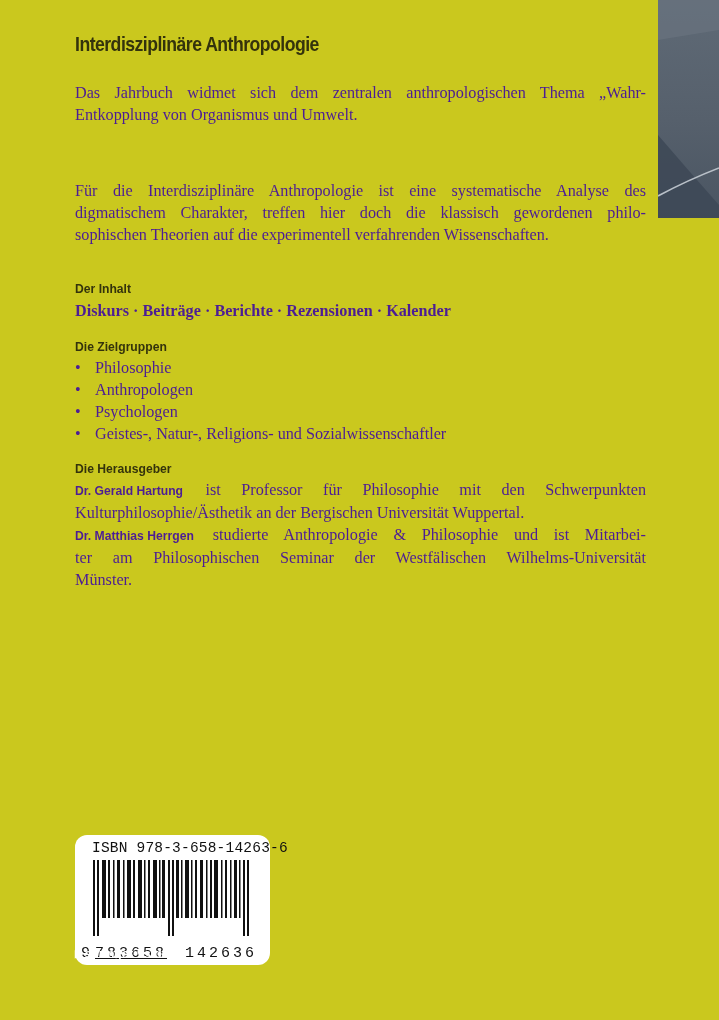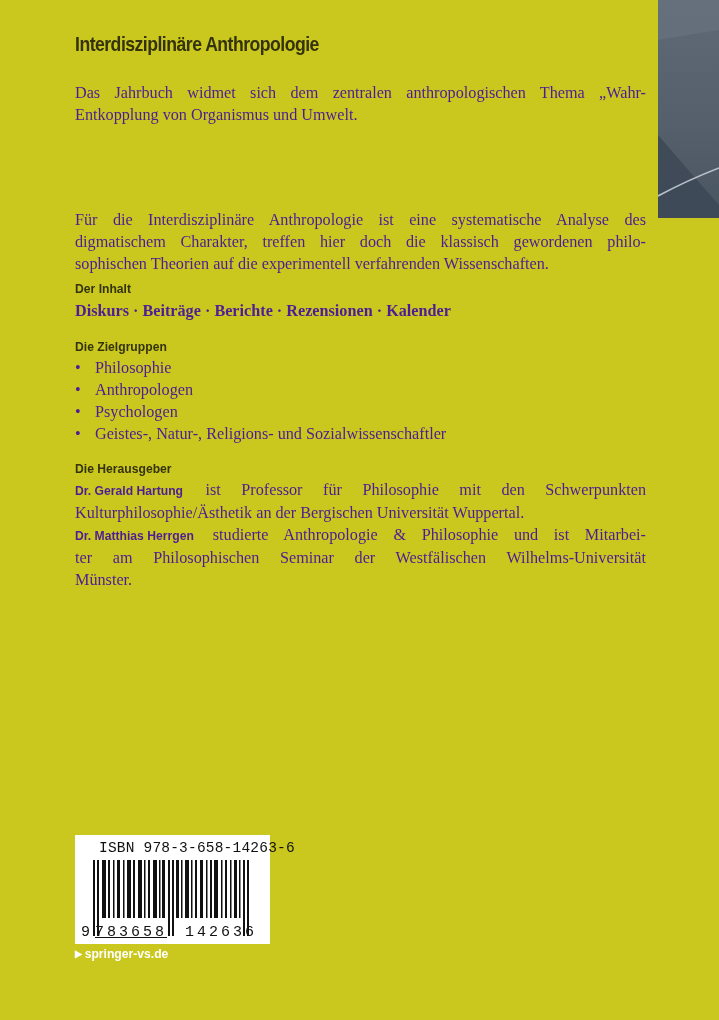--- a/index.html
+++ b/index.html
@@ -40,22 +40,22 @@
     }
     .bullets { position: absolute; left: 75px; top: 357px; margin: 0; padding: 0; list-style: none; }
     .bullets li { position: relative; padding-left: 20px; height: 22px; }
     .bullets li .dot { position: absolute; left: 0; top: 0; }
     .bold-name {
       font-family: "Liberation Sans", sans-serif; font-weight: bold; font-size: 13.5px;
       display: inline-block; transform: scaleX(0.9); transform-origin: left center;
       margin-right: -10px;
     }
     .barcode-box {
-      position: absolute; left: 75px; top: 835px; width: 195px; height: 109px;
-      background: #ffffff; box-sizing: border-box; padding: 5px 24px;
+      position: absolute; left: 75px; top: 835px; width: 195px; height: 130px;
+      background: #ffffff; box-sizing: border-box; padding: 5px 17px; border-radius: 12px;
     }
     .isbn-text {
       font-family: "Liberation Mono", monospace; font-size: 14.5px; color: #111;
       letter-spacing: 0.2px; white-space: nowrap; line-height: 16px; text-align: center;
     }
     .barcode-svg { position: absolute; left: 8px; top: 25px; }
     .barcode-digits {
       position: absolute; left: 6px; bottom: 3px; width: 183px;
       font-family: "Liberation Mono", monospace; font-size: 15px; color: #111;
       display: flex; align-items: flex-end;
@@ -80,21 +80,21 @@
   </svg>
 </div>
 
 <div class="title">Interdisziplinäre Anthropologie</div>
 
 <div class="para serif" style="top:82px;">
   <span class="line">Das Jahrbuch widmet sich dem zentralen anthropologischen Thema „Wahr-</span>
   <span class="line last">Entkopplung von Organismus und Umwelt.</span>
 </div>
 
-<div class="para serif" style="top:180px;margin-top:29px;">
+<div class="para serif" style="top:180px;">
   <span class="line">Für die Interdisziplinäre Anthropologie ist eine systematische Analyse des</span>
   <span class="line">digmatischem Charakter, treffen hier doch die klassisch gewordenen philo-</span>
   <span class="line last">sophischen Theorien auf die experimentell verfahrenden Wissenschaften.</span>
 </div>
 
 <div class="heading" style="top:281px;">Der Inhalt</div>
 <div class="serif" style="position:absolute; left:75px; top:300px; white-space:nowrap;font-weight:bold;">Diskurs · Beiträge · Berichte · Rezensionen · Kalender</div>
 
 <div class="heading" style="top:339px;">Die Zielgruppen</div>
 <ul class="bullets serif">

